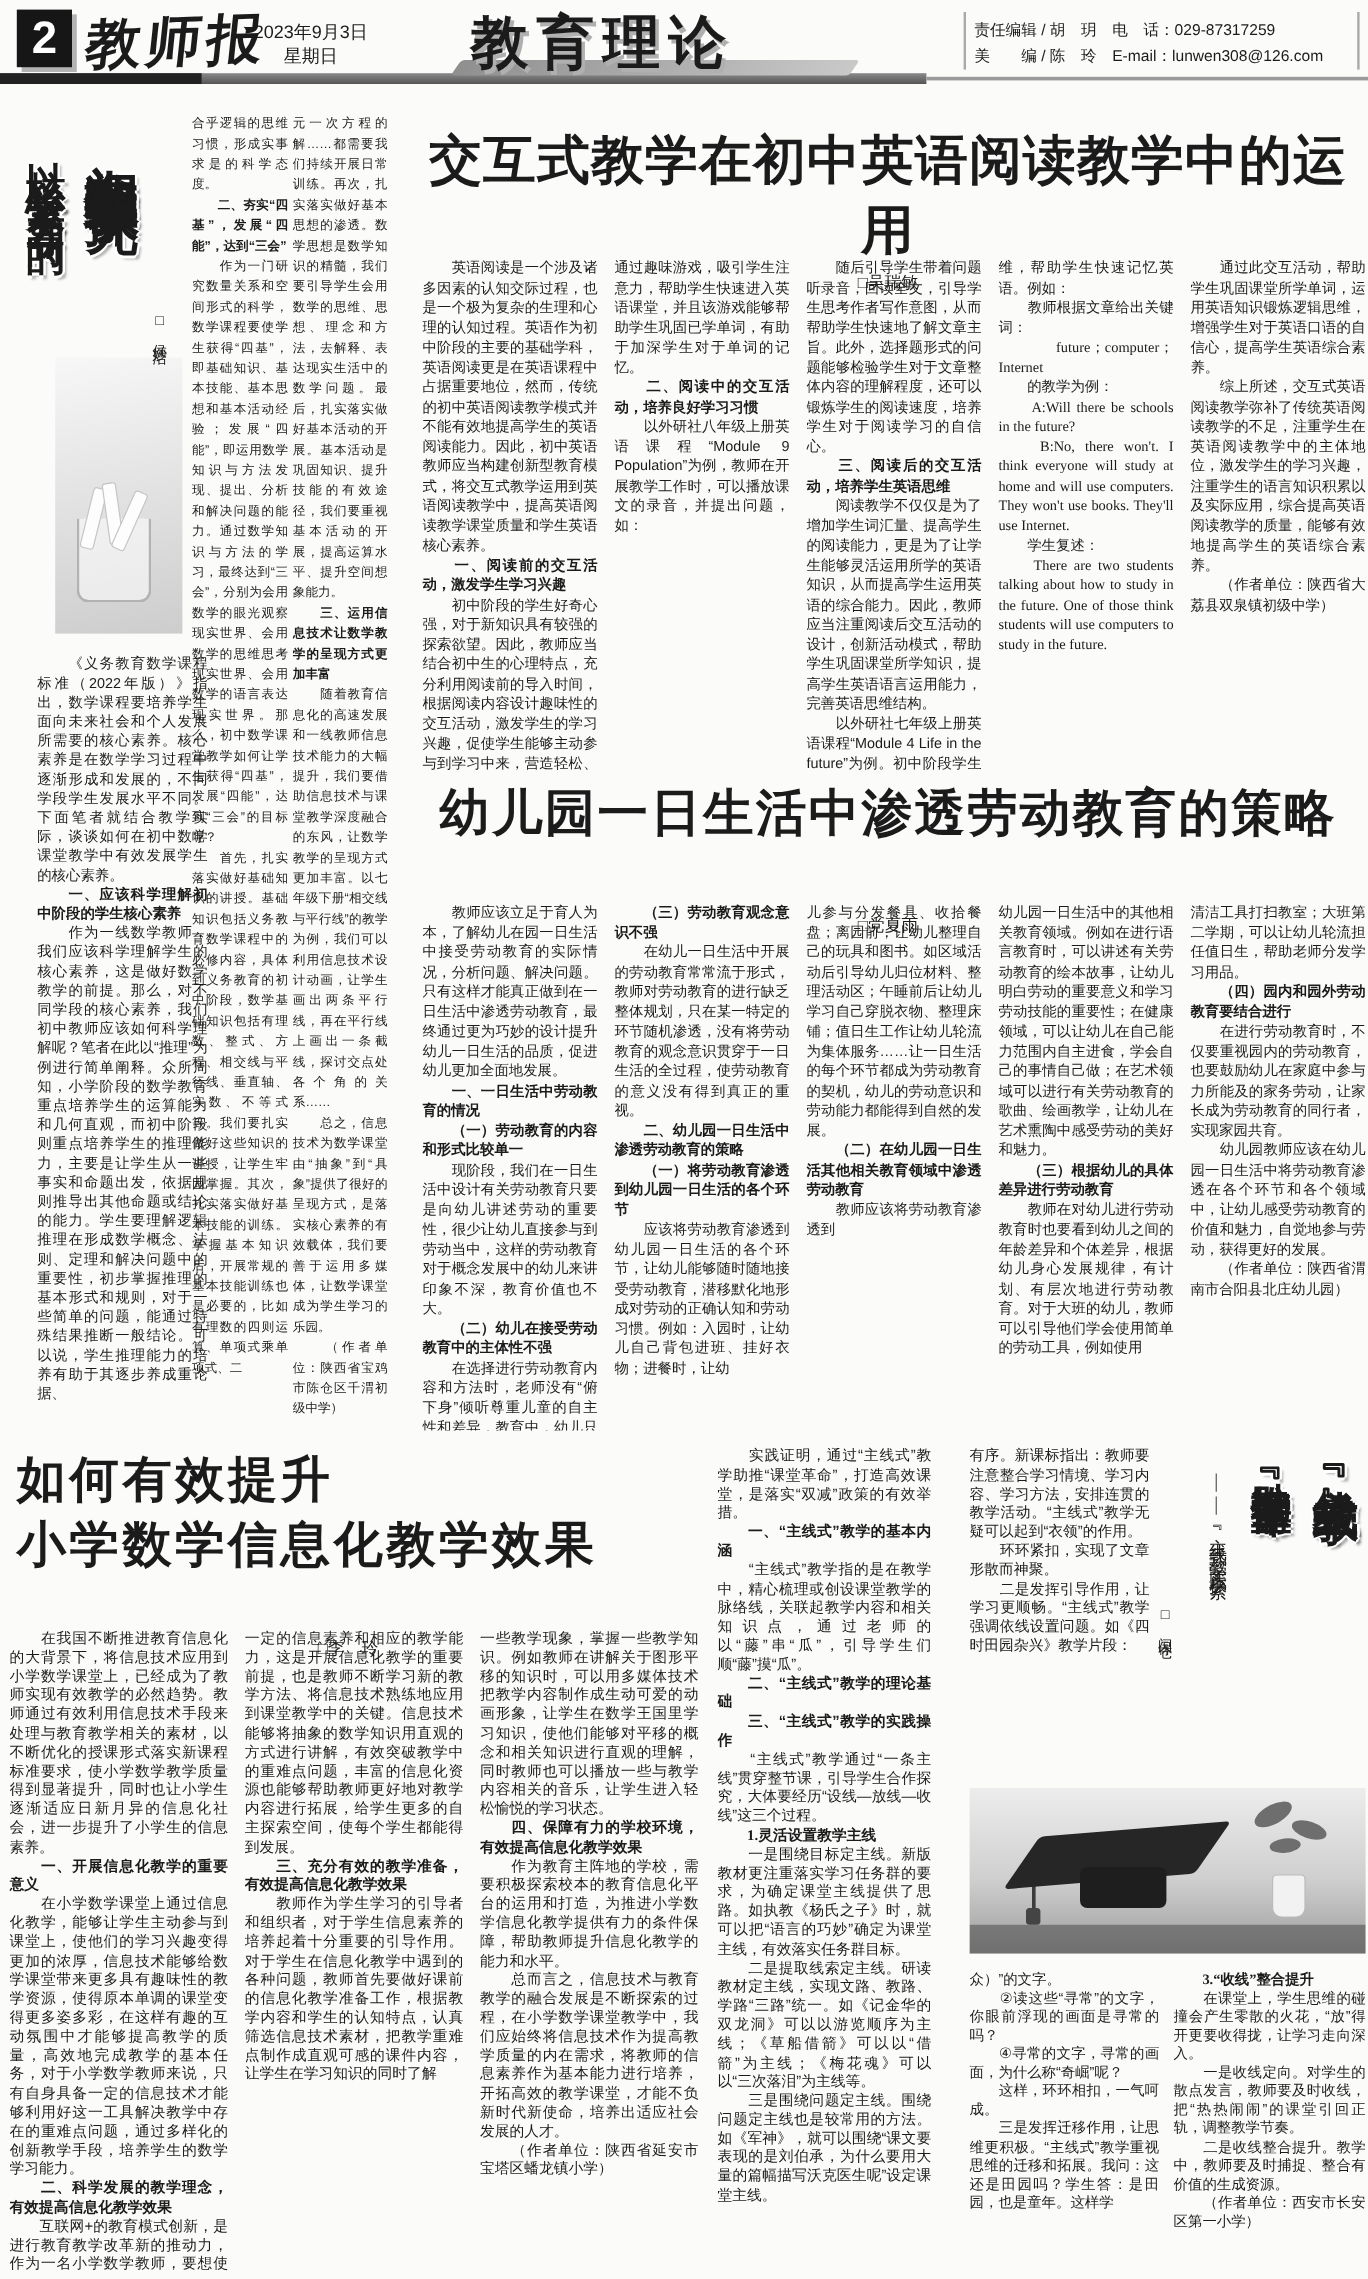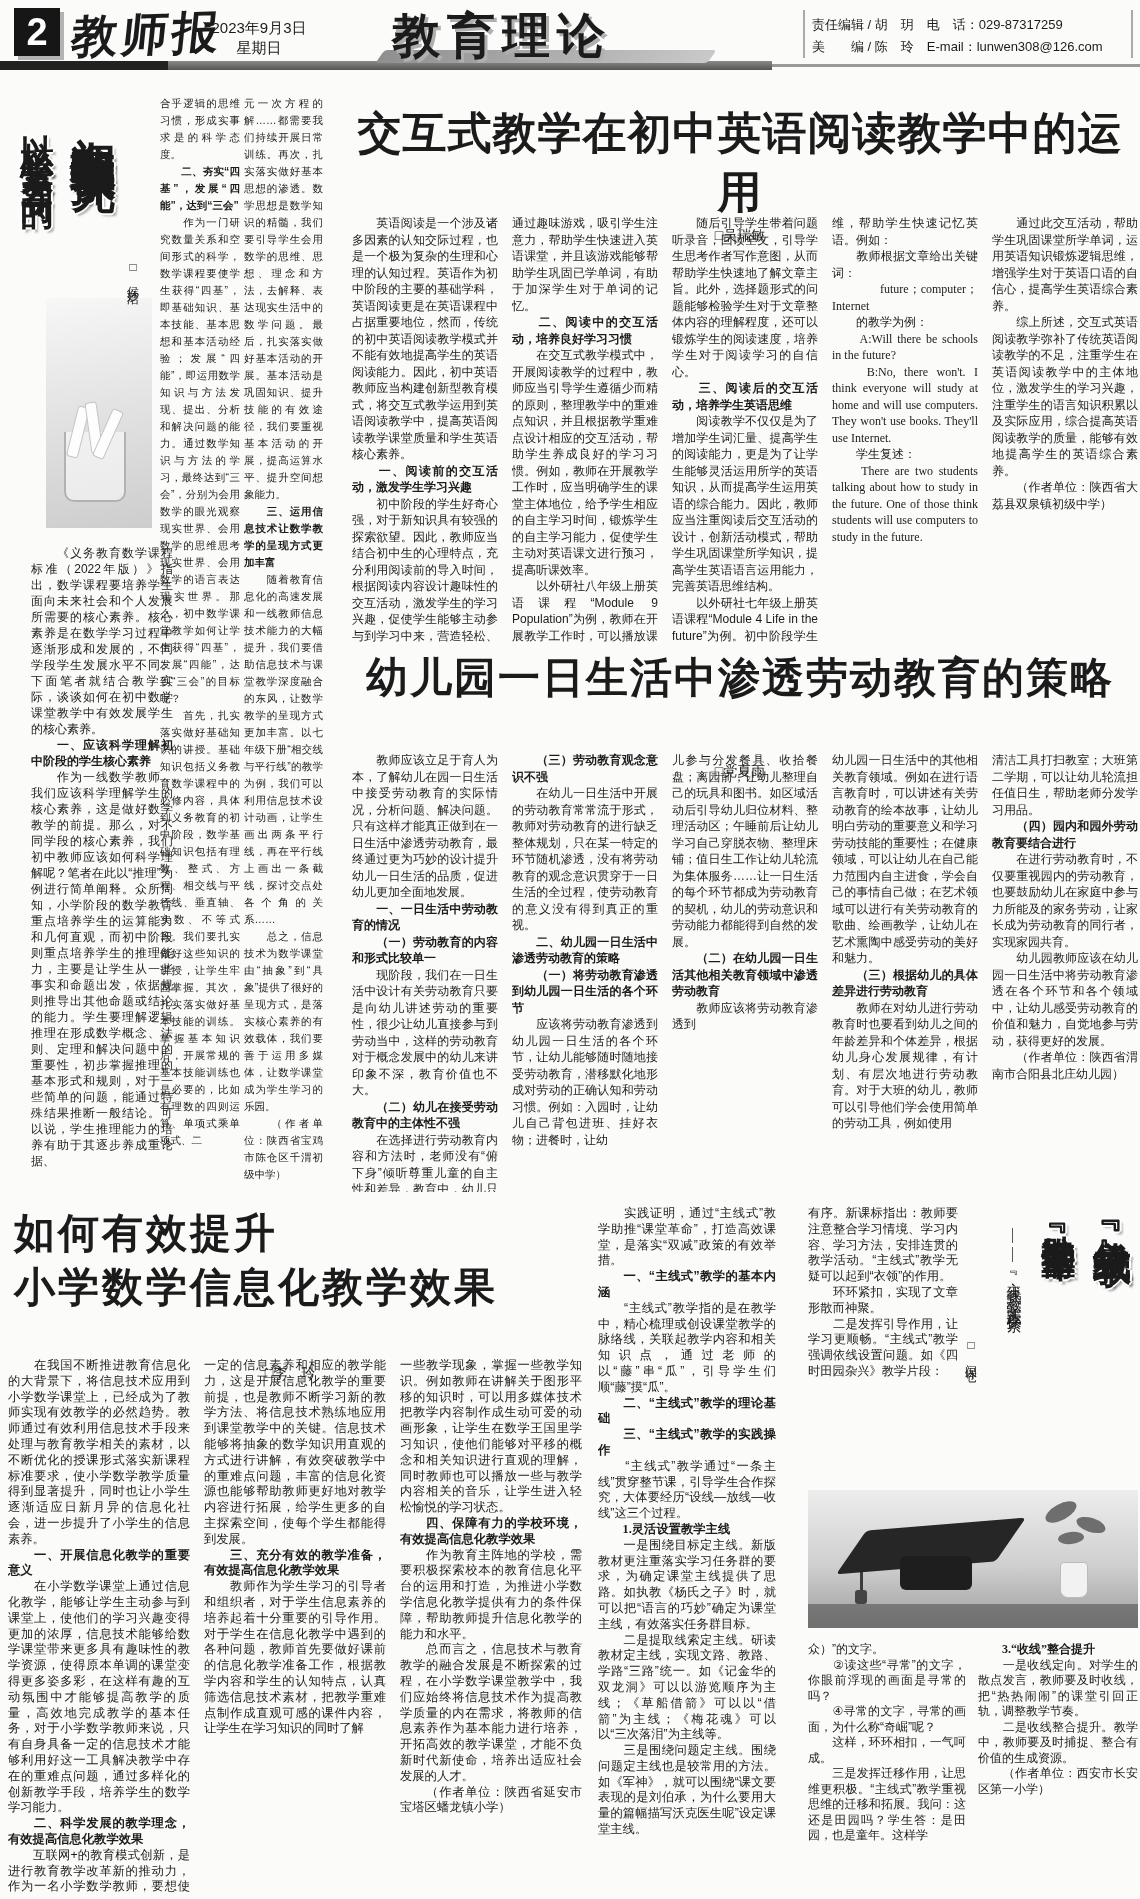--- a/index.html
+++ b/index.html
@@ -127,21 +127,20 @@
   <h1 class="abs headline-en" style="margin:0;">交互式教学在初中英语阅读教学中的运用</h1>
   <div class="abs byline" style="left:340px;top:186px;width:800px;">□吴瑞敏</div>
   <div class="col midc" style="left:352px;top:215px;width:146px;height:428px;">
       <p class="p">　　英语阅读是一个涉及诸多因素的认知交际过程，也是一个极为复杂的生理和心理的认知过程。英语作为初中阶段的主要的基础学科，英语阅读更是在英语课程中占据重要地位，然而，传统的初中英语阅读教学模式并不能有效地提高学生的英语阅读能力。因此，初中英语教师应当构建创新型教育模式，将交互式教学运用到英语阅读教学中，提高英语阅读教学课堂质量和学生英语核心素养。</p>
       <p class="p sub">　　一、阅读前的交互活动，激发学生学习兴趣</p>
       <p class="p">　　初中阶段的学生好奇心强，对于新知识具有较强的探索欲望。因此，教师应当结合初中生的心理特点，充分利用阅读前的导入时间，根据阅读内容设计趣味性的交互活动，激发学生的学习兴趣，促使学生能够主动参与到学习中来，营造轻松、愉悦的学习氛围。</p>
     </div>
   <div class="col midc" style="left:512px;top:215px;width:146px;height:428px;">
       <p class="p">通过趣味游戏，吸引学生注意力，帮助学生快速进入英语课堂，并且该游戏能够帮助学生巩固已学单词，有助于加深学生对于单词的记忆。</p>
       <p class="p sub">　　二、阅读中的交互活动，培养良好学习习惯</p>
-      <p class="p">　　在交互式教学模式中，开展阅读教学的过程中，教师应当引导学生遵循少而精的原则，整理教学中的重难点知识，并且根据教学重难点设计相应的交互活动，帮助学生养成良好的学习习惯。例如，教师在开展教学工作时，应当明确学生的课堂主体地位，给予学生相应的自主学习时间，锻炼学生的自主学习能力，促使学生主动对英语课文进行预习，提高听课效率。</p>
       <p class="p">　　以外研社八年级上册英语课程“Module 9 Population”为例，教师在开展教学工作时，可以播放课文的录音，并提出问题，如：</p>
     </div>
   <div class="col midc" style="left:672px;top:215px;width:146px;height:428px;">
       <p class="p">　　随后引导学生带着问题听录音，回读全文，引导学生思考作者写作意图，从而帮助学生快速地了解文章主旨。此外，选择题形式的问题能够检验学生对于文章整体内容的理解程度，还可以锻炼学生的阅读速度，培养学生对于阅读学习的自信心。</p>
       <p class="p sub">　　三、阅读后的交互活动，培养学生英语思维</p>
       <p class="p">　　阅读教学不仅仅是为了增加学生词汇量、提高学生的阅读能力，更是为了让学生能够灵活运用所学的英语知识，从而提高学生运用英语的综合能力。因此，教师应当注重阅读后交互活动的设计，创新活动模式，帮助学生巩固课堂所学知识，提高学生英语语言运用能力，完善英语思维结构。</p>
       <p class="p">　　以外研社七年级上册英语课程“Module 4 Life in the future”为例。初中阶段学生的英语词汇量不断增加，学习能力日渐增强。因此，教师可根据该特点，利用简笔画和文章关键词，安排学生用英语复述文章，培养学生的英语逻辑思</p>
     </div>
   <div class="col midc" style="left:832px;top:215px;width:146px;height:428px;">
       <p class="p">维，帮助学生快速记忆英语。例如：</p>
@@ -257,17 +256,18 @@
   </div>
   <div class="col wide" style="left:808px;top:1642px;width:158px;height:252px;font-size:12px;line-height:15.5px;">
       <p class="p">众）”的文字。</p>
       <p class="p">　　②读这些“寻常”的文字，你眼前浮现的画面是寻常的吗？</p>
       <p class="p">　　④寻常的文字，寻常的画面，为什么称“奇崛”呢？</p>
       <p class="p">　　这样，环环相扣，一气呵成。</p>
       <p class="p">　　三是发挥迁移作用，让思维更积极。“主线式”教学重视思维的迁移和拓展。我问：这还是田园吗？学生答：是田园，也是童年。这样学</p>
     </div>
   <div class="col wide" style="left:978px;top:1642px;width:160px;height:252px;font-size:12px;line-height:15.5px;">
       <p class="p sub2">　　3.“收线”整合提升</p>
+      <p class="p">　　在课堂上，学生思维的碰撞会产生零散的火花，“放”得开更要收得拢，让学习走向深入。</p>
       <p class="p">　　一是收线定向。对学生的散点发言，教师要及时收线，把“热热闹闹”的课堂引回正轨，调整教学节奏。</p>
       <p class="p">　　二是收线整合提升。教学中，教师要及时捕捉、整合有价值的生成资源。</p>
       <p class="p end">　　（作者单位：西安市长安区第一小学）</p>
     </div>
 </section>
 
 </body></html>

